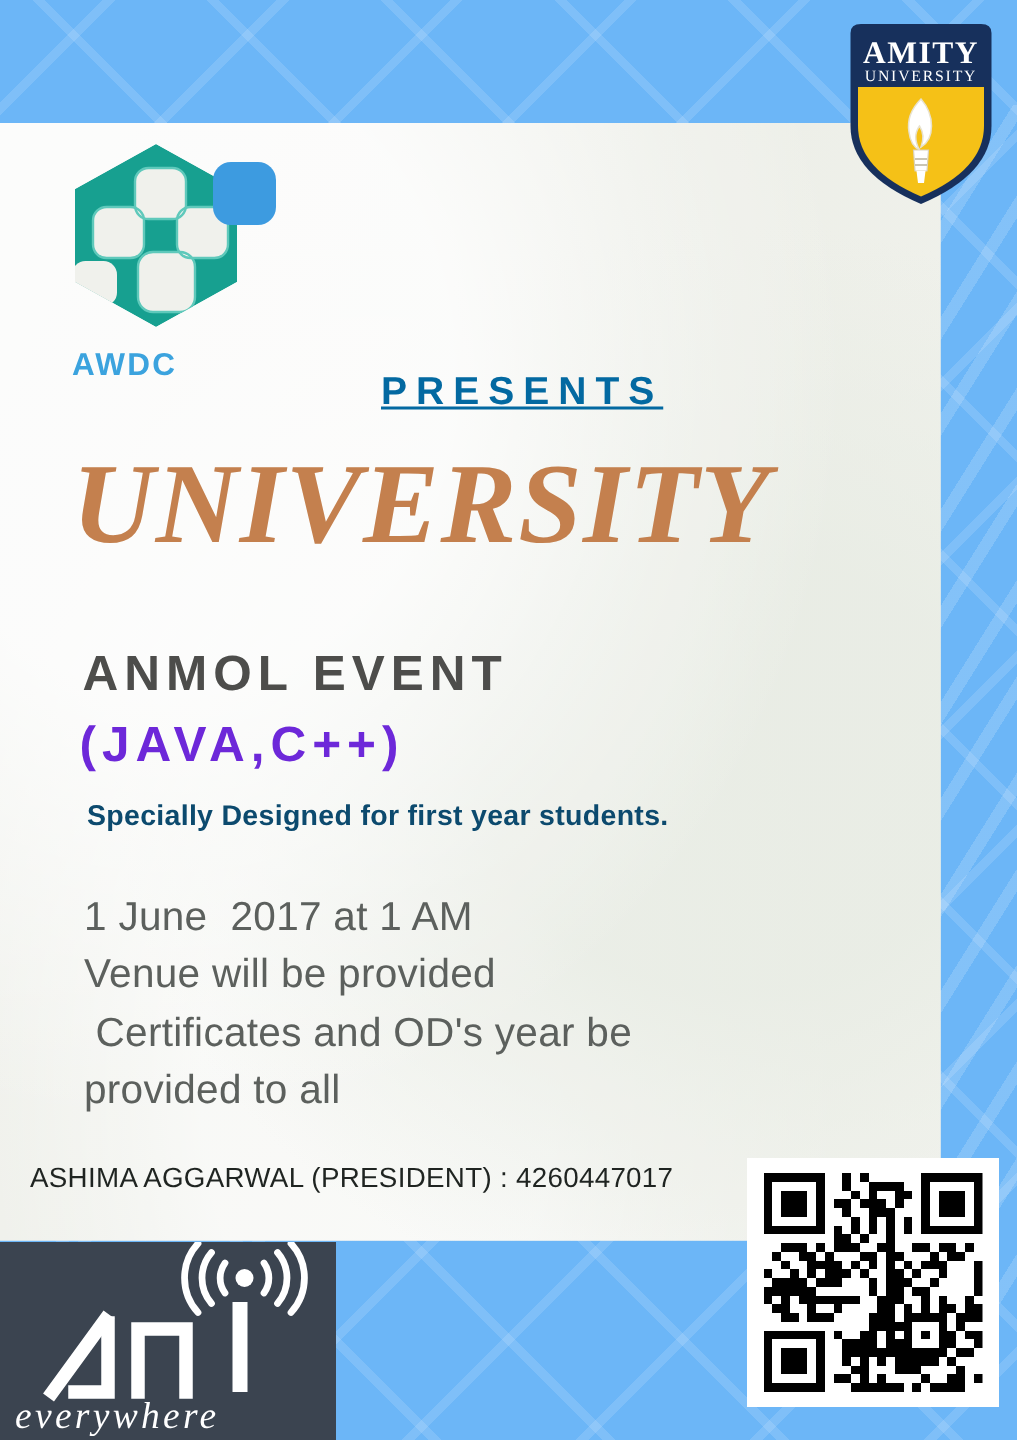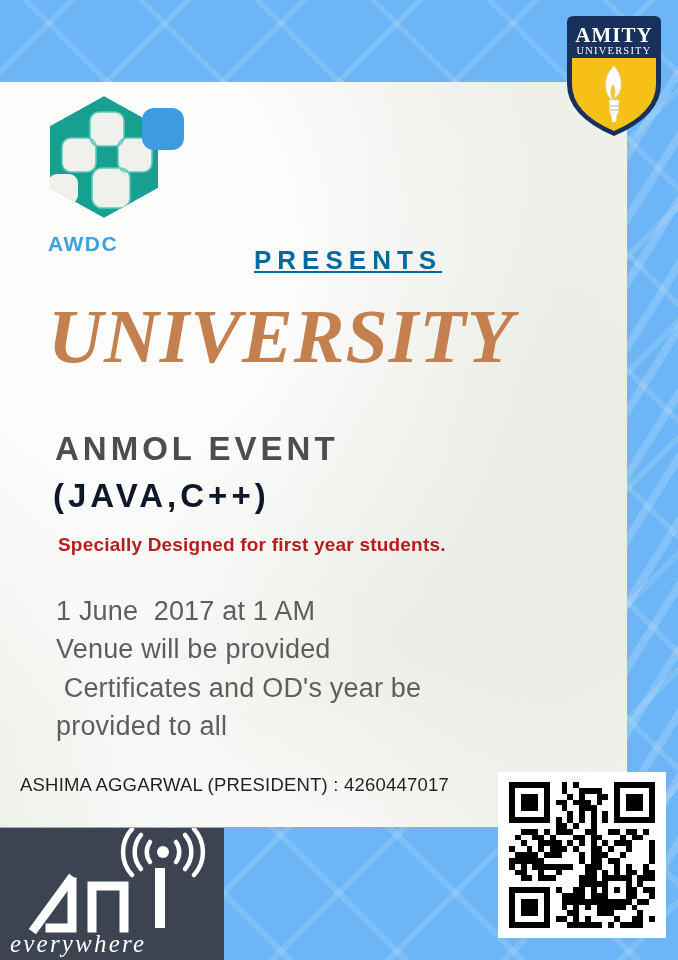--- a/index.html
+++ b/index.html
@@ -82,26 +82,26 @@
   }
 
   .quiz{
     position:absolute;left:55px;top:348px;
     font-size:33px;font-weight:bold;letter-spacing:4px;
     color:#4d4d4b;
   }
   .lang{
     position:absolute;left:53px;top:395px;
     font-size:33px;font-weight:bold;letter-spacing:4px;
-    color:#0f172a;
+    color:#6d28d9;
   }
   .subtitle{
     position:absolute;left:58px;top:452px;
     font-size:19px;font-weight:600;letter-spacing:.2px;
-    color:#b91c1c;
+    color:#0c4a6e;
   }
 
   .details{
     position:absolute;left:56px;top:510px;width:470px;
     font-size:27px;line-height:1.42;
     color:#5c605d;letter-spacing:.2px;
     white-space:pre;
   }
 
   .contacts{

